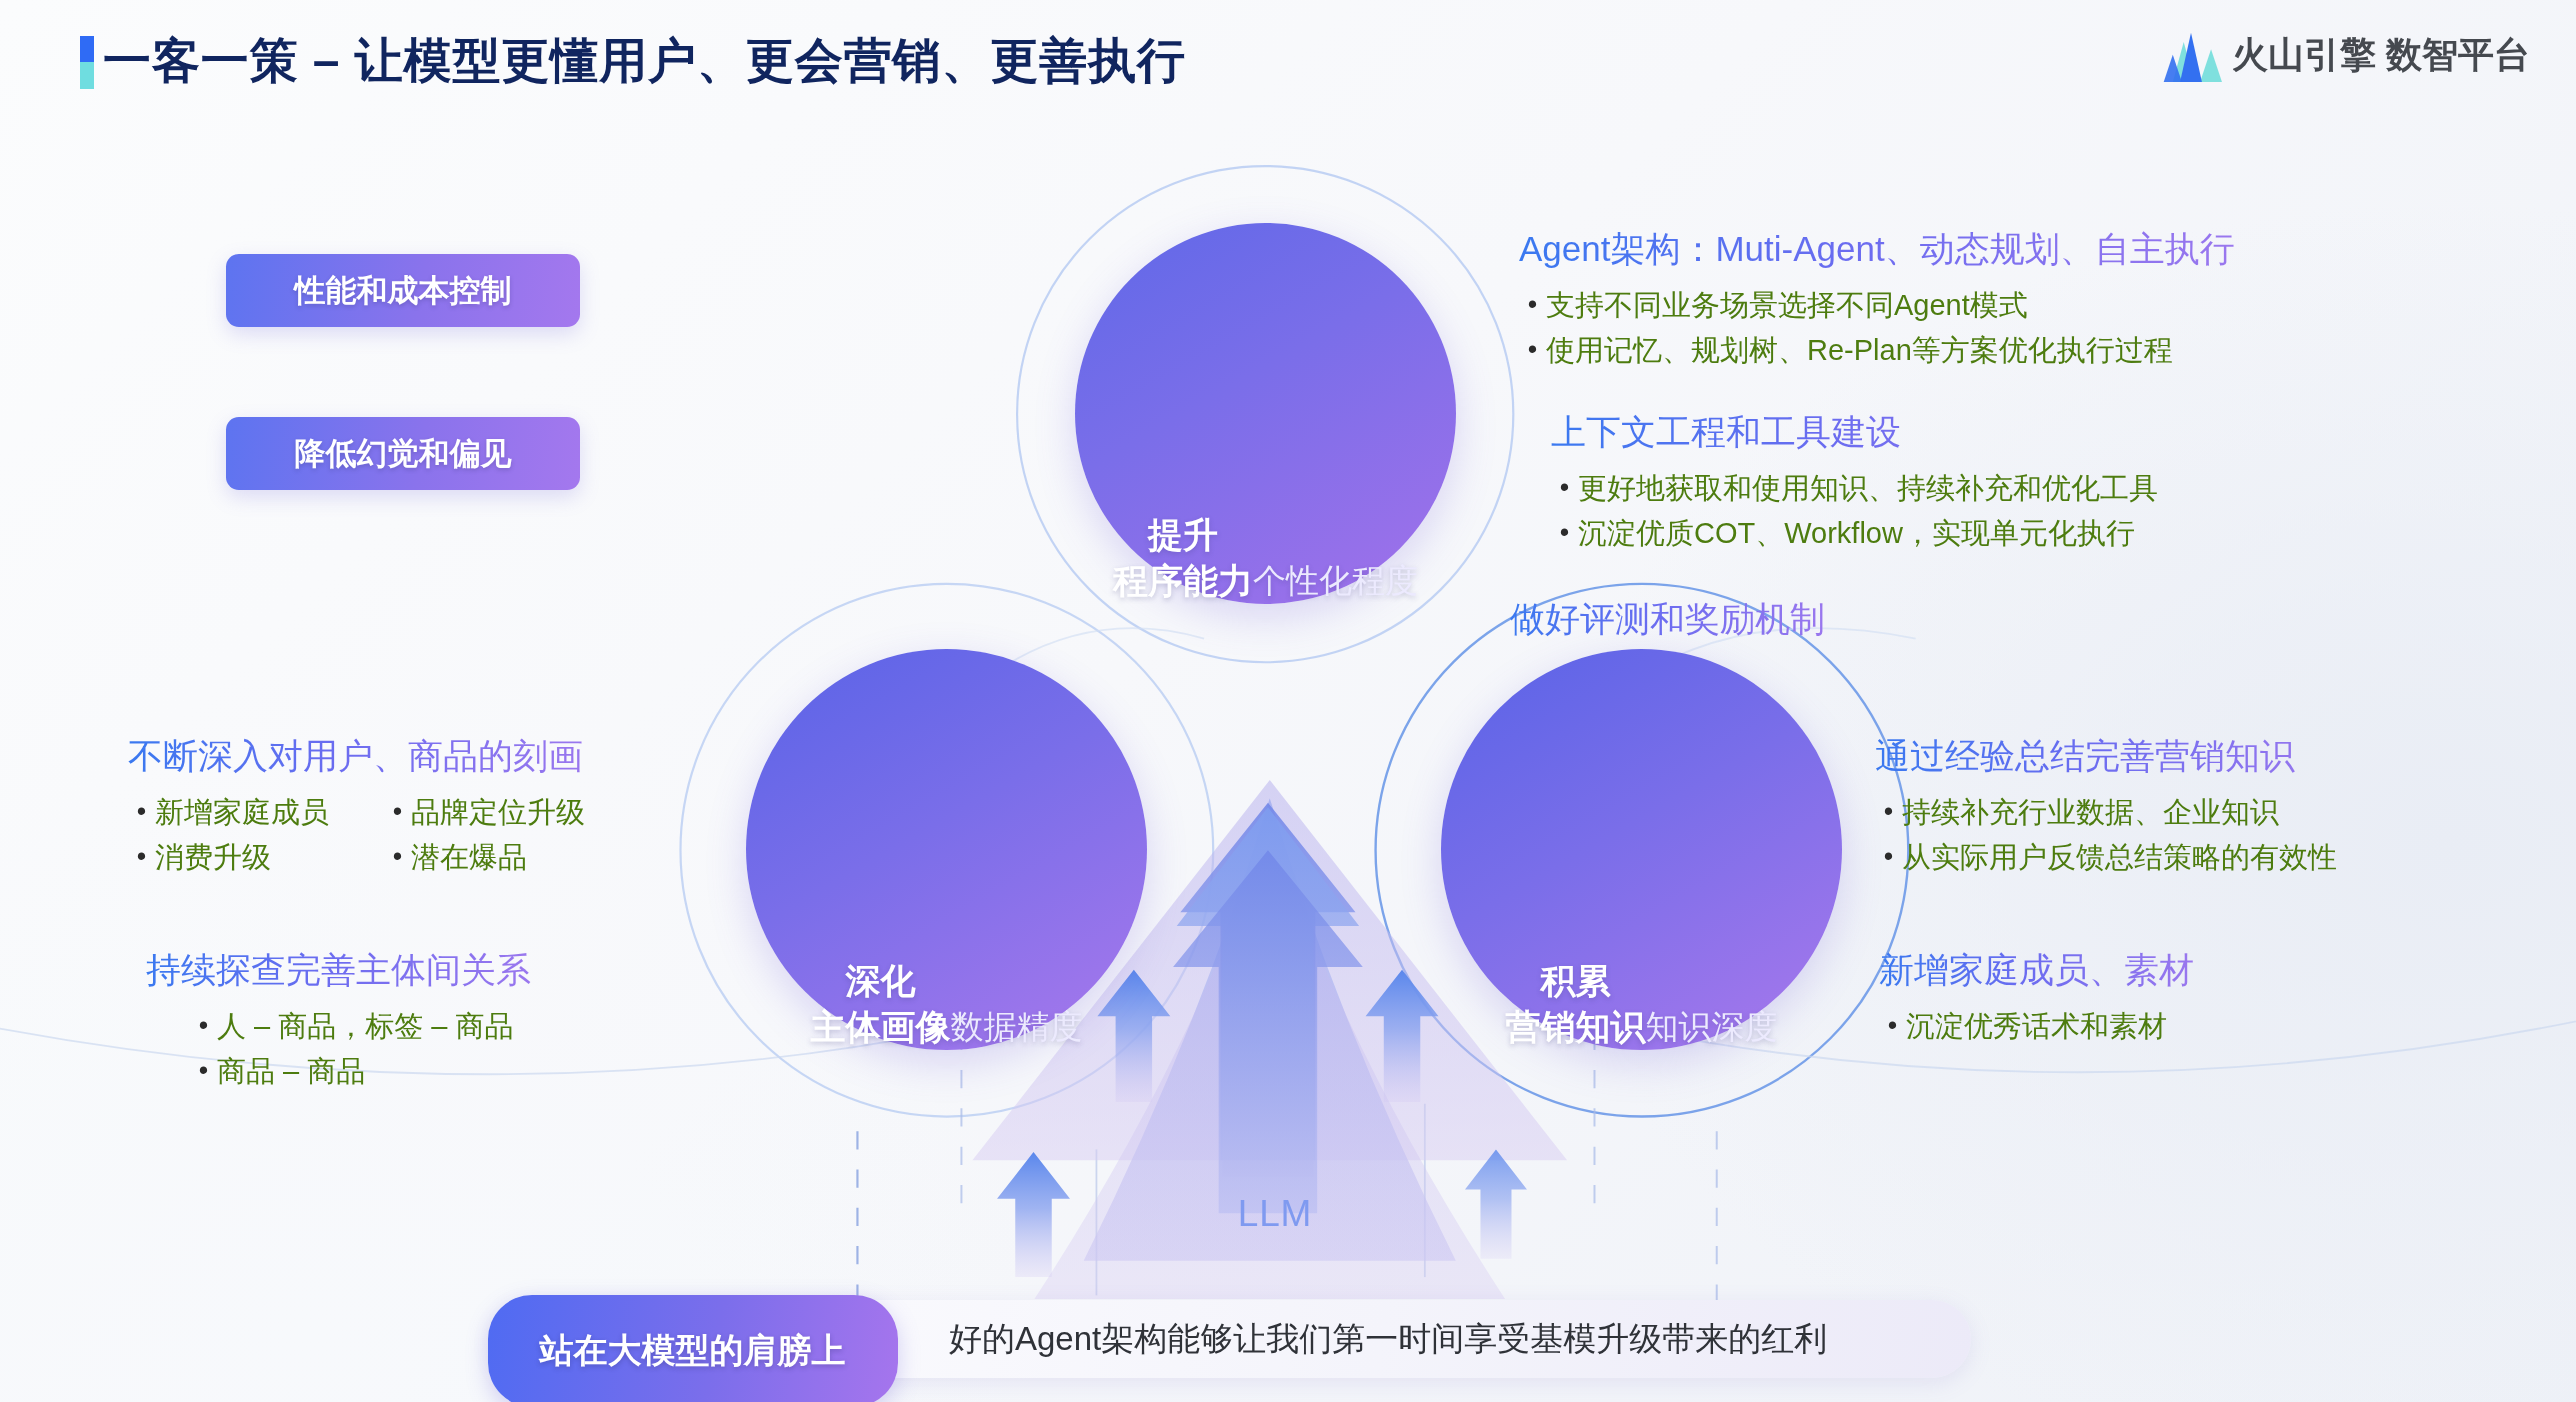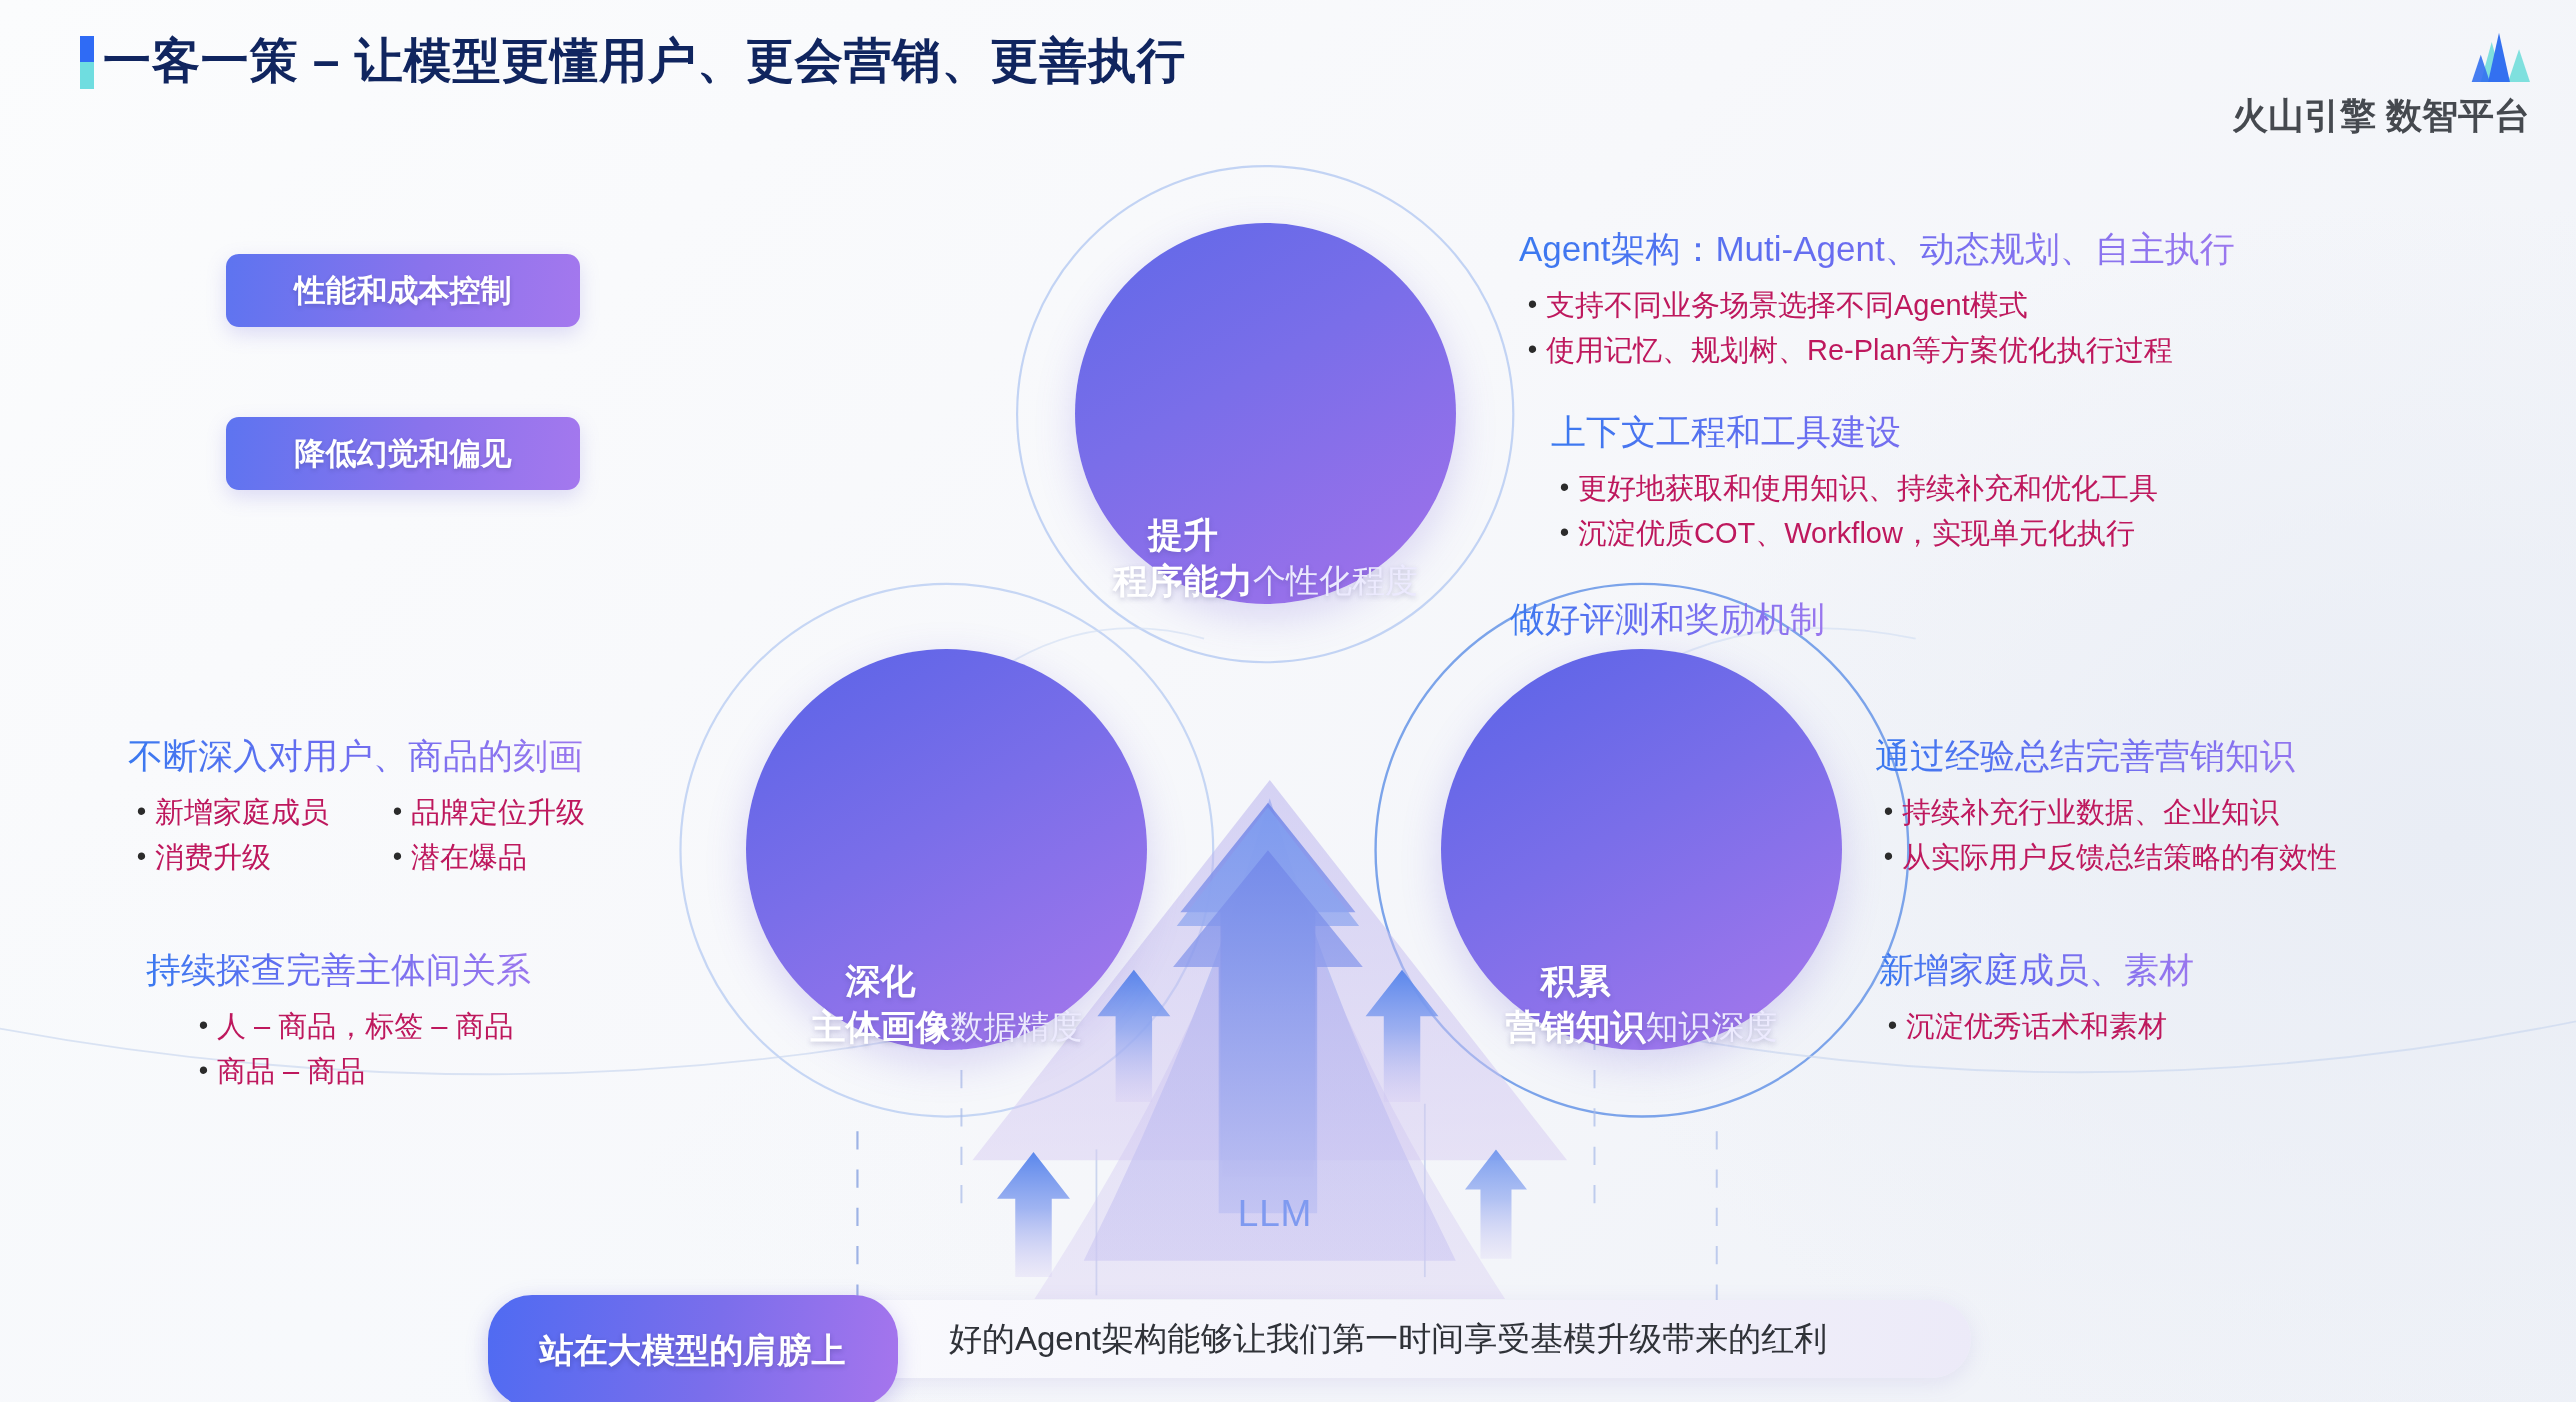--- a/index.html
+++ b/index.html
@@ -16,21 +16,21 @@
       linear-gradient(135deg, #fbfcfd 0%, #f7f8fb 45%, #eef1f7 100%);
   }
 
   
   #header { position:absolute; top:0; left:0; width:2576px; height:108px; }
   #accent-bar { position:absolute; left:80px; top:36px; width:13.7px; height:53px;
                 background: linear-gradient(180deg,#2f6bf5 0%,#2f6bf5 50%,#6fdde0 50%,#6fdde0 100%); }
   #page-title { position:absolute; left:103px; top:29px;
                 font-size:48px; font-weight:700; color:#10255f; letter-spacing:0.9px;
                 white-space:nowrap; }
-  #brand { position:absolute; right:46px; top:31px; display:flex; align-items:flex-end; gap:10px;flex-direction:column; }
+  #brand { position:absolute; right:46px; top:31px; display:flex; align-items:flex-start; gap:10px; }
   #brand-logo { width:62px; height:51px; }
   #brand-name { font-size:36px; font-weight:700; color:#45494f; white-space:nowrap; }
 
   
   #canvas { position:absolute; left:0; top:0; width:2576px; height:1403px; }
 
   
   .node-circle {
     position:absolute; border-radius:50%;
     display:flex; flex-direction:row; align-items:flex-end; justify-content:center;
@@ -73,21 +73,21 @@
   
   .txt-head {
     font-size:35px; font-weight:500; white-space:nowrap;
     background: linear-gradient(90deg,#3a79f0 0%,#6a6cf0 45%,#9a77ee 100%);
     -webkit-background-clip:text; background-clip:text; color:transparent;
   }
   .bullets { margin-top:12.8px; }
   .bullet-row { display:flex; align-items:flex-start; margin-bottom:6.4px; }
   .bullet-dot { color:#2b2b2b; font-size:27px; line-height:1.35; width:27px; flex:none;
                 text-align:center; }
-  .bullet-text { font-size:29px; color:#be185d; line-height:1.35; white-space:nowrap; }
+  .bullet-text { font-size:29px; color:#4d7c0f; line-height:1.35; white-space:nowrap; }
 
   .text-block { position:absolute;margin-top:44px; }
   #block-agent      { left:1519px; top:182px; }
   #block-context    { left:1551px; top:365px; }
   #block-eval       { left:1510px; top:552px; }
   #block-portrait   { left:128px; top:689px; }
   #block-relation   { left:146px; top:903px; }
   #block-knowledge  { left:1875px; top:689px; }
   #block-material   { left:1879px; top:903px; }
 

